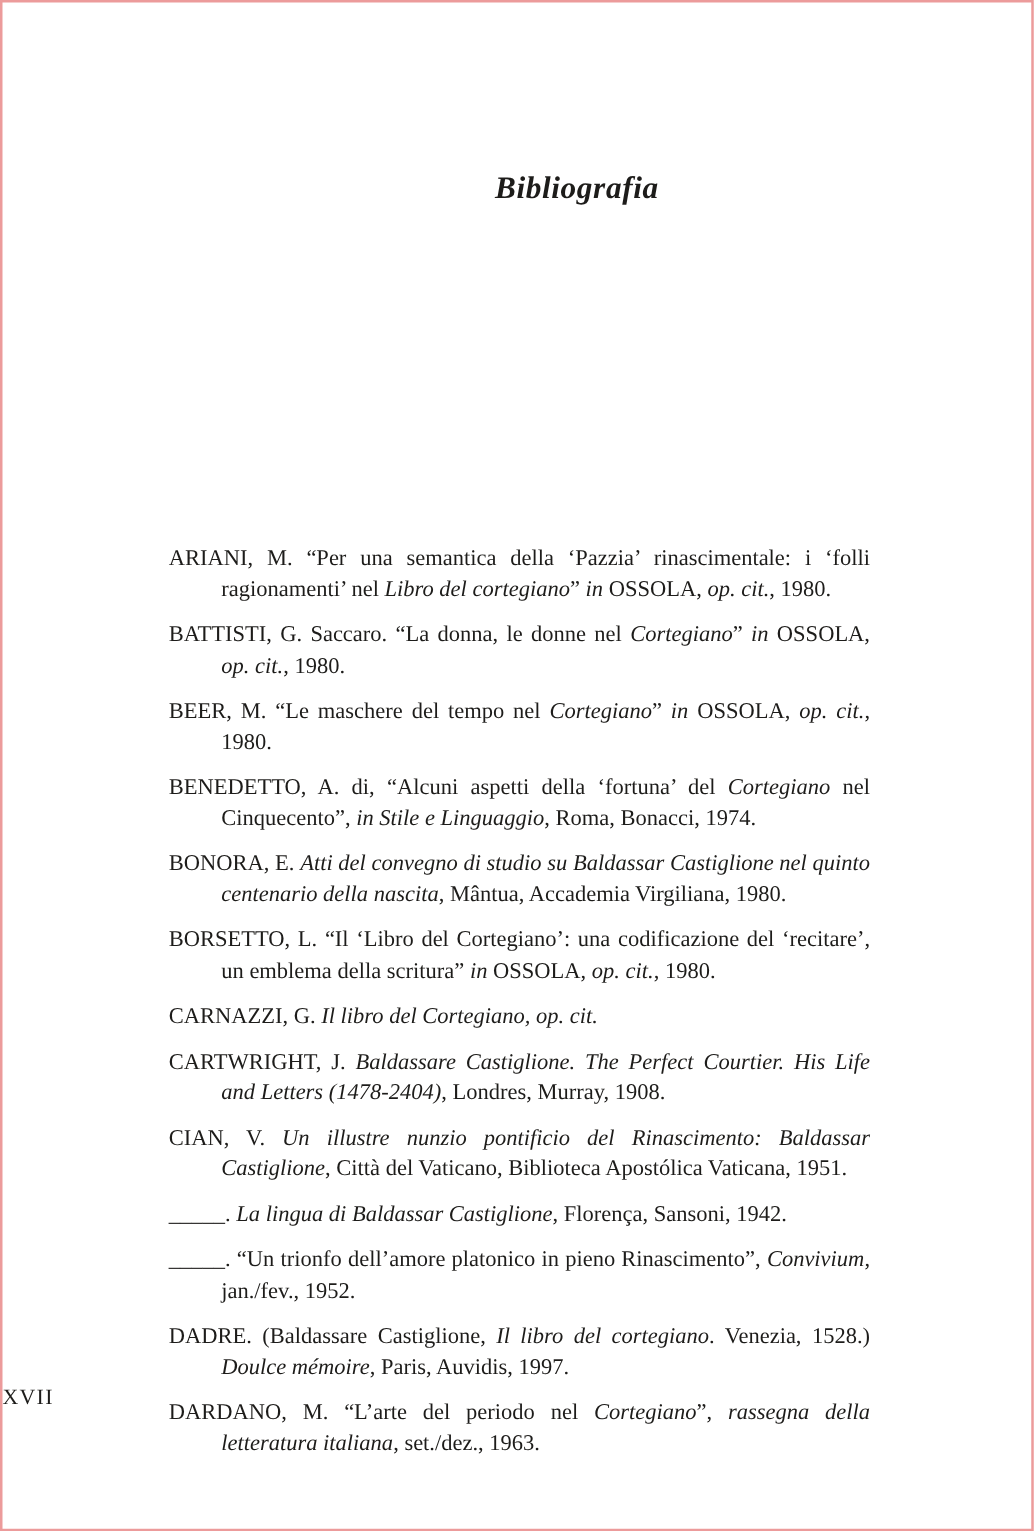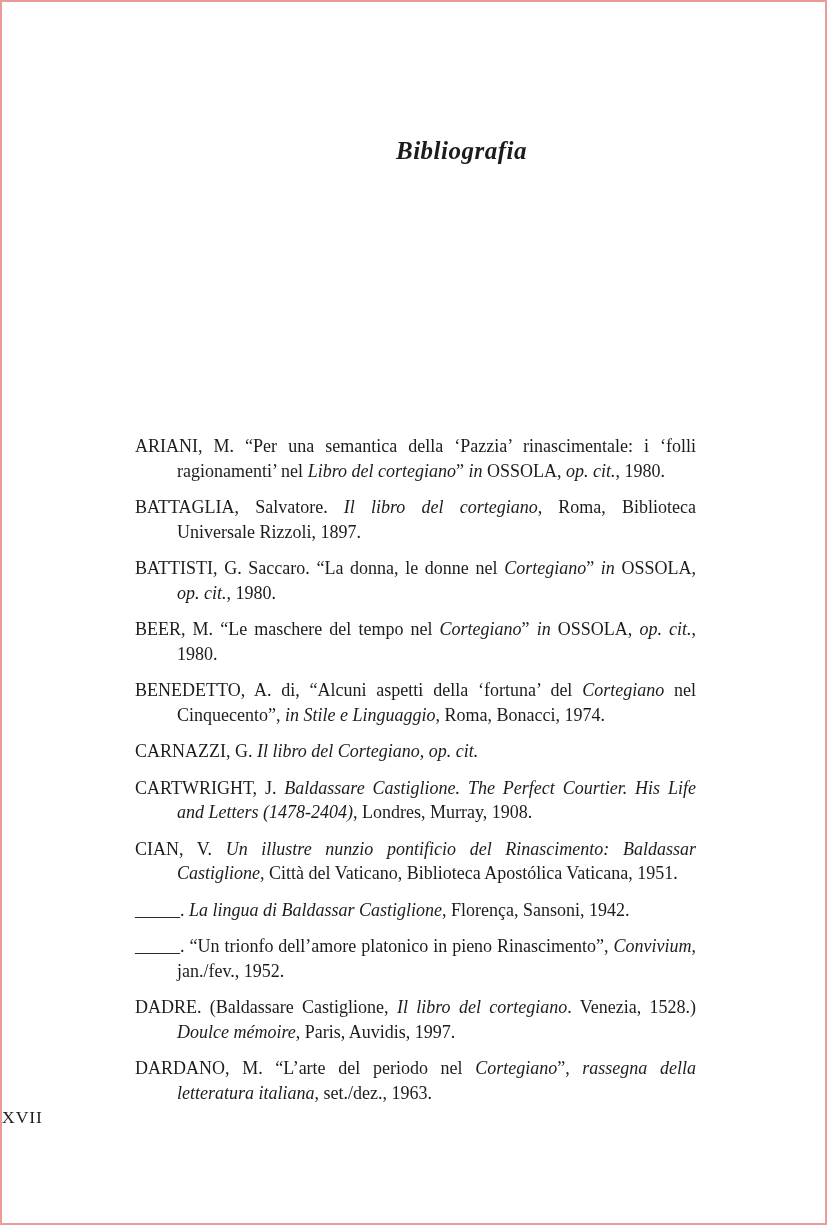--- a/index.html
+++ b/index.html
@@ -53,24 +53,25 @@
     letter-spacing: 1px;
   }
 </style>
 </head>
 <body style="--border-color: #ec9b9b; --text-color: #1d1c1a; background: rgb(255, 255, 255);">
 
 <h1 class="title">Bibliografia</h1>
 
 <div class="bib">
     <p class="entry"><span>ARIANI, M. “Per una semantica della ‘Pazzia’ rinascimentale: i ‘folli ragionamenti’ nel </span><i>Libro del cortegiano</i><span>” </span><i>in</i><span> OSSOLA, </span><i>op. cit.</i><span>, 1980.</span></p>
-    <p class="entry"><span>BATTAGLIA, Salvatore. </span><i>Il libro del cortegiano</i><span>, Roma, Biblioteca Universale Rizzoli, 1897.</span></p>
     <p class="entry"><span>BATTISTI, G. Saccaro. “La donna, le donne nel </span><i>Cortegiano</i><span>” </span><i>in</i><span> OSSOLA, </span><i>op. cit.</i><span>, 1980.</span></p>
     <p class="entry"><span>BEER, M. “Le maschere del tempo nel </span><i>Cortegiano</i><span>” </span><i>in</i><span> OSSOLA, </span><i>op. cit.</i><span>, 1980.</span></p>
     <p class="entry"><span>BENEDETTO, A. di, “Alcuni aspetti della ‘fortuna’ del </span><i>Cortegiano</i><span> nel Cinquecento”, </span><i>in Stile e Linguaggio</i><span>, Roma, Bonacci, 1974.</span></p>
+    <p class="entry"><span>BONORA, E. </span><i>Atti del convegno di studio su Baldassar Castiglione nel quinto centenario della nascita</i><span>, Mântua, Accademia Virgiliana, 1980.</span></p>
+    <p class="entry"><span>BORSETTO, L. “Il ‘Libro del Cortegiano’: una codificazione del ‘recitare’, un emblema della scritura” </span><i>in</i><span> OSSOLA, </span><i>op. cit.</i><span>, 1980.</span></p>
     <p class="entry"><span>CARNAZZI, G. </span><i>Il libro del Cortegiano, op. cit.</i></p>
     <p class="entry"><span>CARTWRIGHT, J. </span><i>Baldassare Castiglione. The Perfect Courtier. His Life and Letters (1478-2404)</i><span>, Londres, Murray, 1908.</span></p>
     <p class="entry"><span>CIAN, V. </span><i>Un illustre nunzio pontificio del Rinascimento: Baldassar Castiglione</i><span>, Città del Vaticano, Biblioteca Apostólica Vaticana, 1951.</span></p>
     <p class="entry"><span>_____. </span><i>La lingua di Baldassar Castiglione</i><span>, Florença, Sansoni, 1942.</span></p>
     <p class="entry"><span>_____. “Un trionfo dell’amore platonico in pieno Rinascimento”, </span><i>Convivium</i><span>, jan./fev., 1952.</span></p>
     <p class="entry"><span>DADRE. (Baldassare Castiglione, </span><i>Il libro del cortegiano</i><span>. Venezia, 1528.) </span><i>Doulce mémoire</i><span>, Paris, Auvidis, 1997.</span></p>
     <p class="entry"><span>DARDANO, M. “L’arte del periodo nel </span><i>Cortegiano</i><span>”, </span><i>rassegna della letteratura italiana</i><span>, set./dez., 1963.</span></p>
   </div>
 
 <div class="folio">XVII</div>

